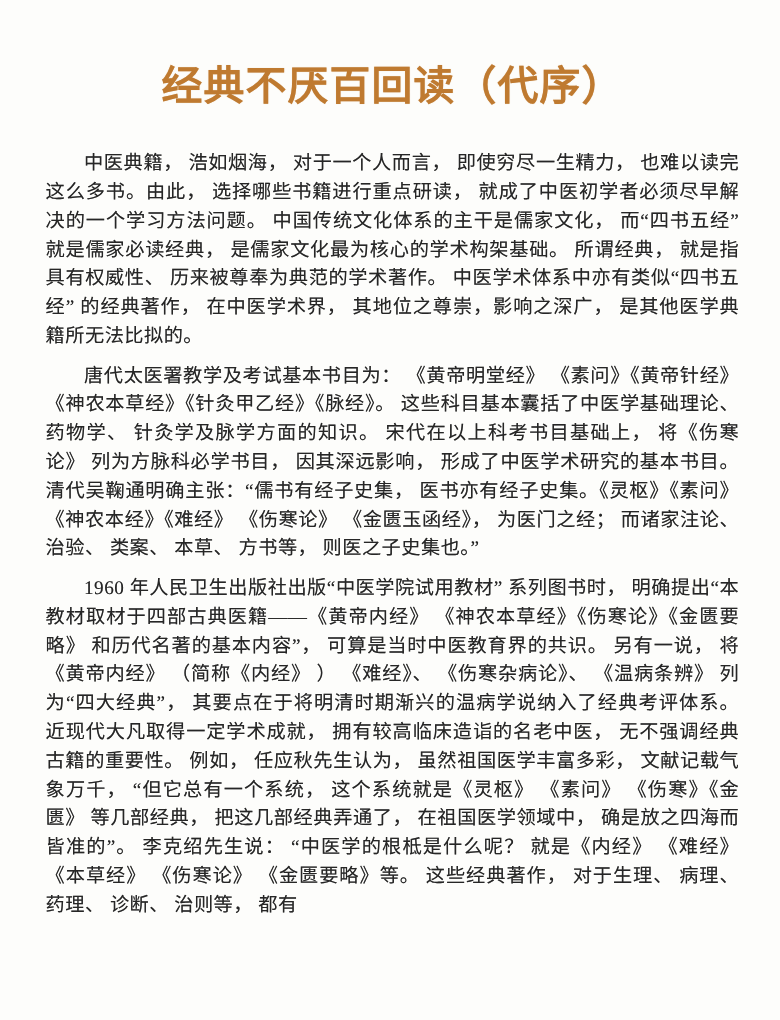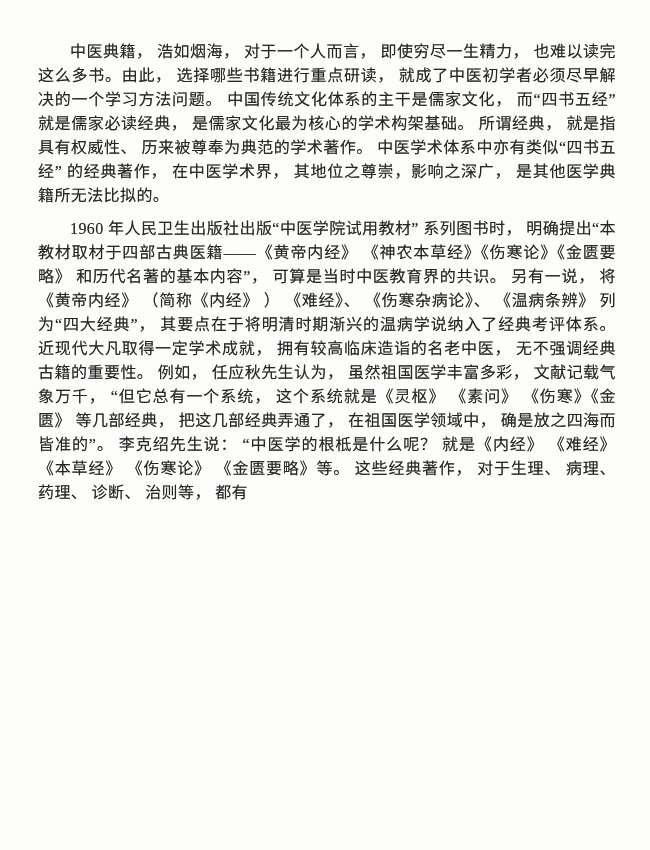--- a/index.html
+++ b/index.html
@@ -38,18 +38,20 @@
     text-indent:2em;
     margin-bottom:9px;
     letter-spacing:0.4px;
     text-shadow:0 0 0.4px rgba(30,30,30,.45);
   }
 </style>
 </head>
 <body>
 
 <div class="page">
+  <h1 class="doc-title">经典不厌百回读（代序）</h1>
 
   <div class="body-text">
     <p>中医典籍， 浩如烟海， 对于一个人而言， 即使穷尽一生精力， 也难以读完这么多书。由此， 选择哪些书籍进行重点研读， 就成了中医初学者必须尽早解决的一个学习方法问题。 中国传统文化体系的主干是儒家文化， 而“四书五经” 就是儒家必读经典， 是儒家文化最为核心的学术构架基础。 所谓经典， 就是指具有权威性、 历来被尊奉为典范的学术著作。 中医学术体系中亦有类似“四书五经” 的经典著作， 在中医学术界， 其地位之尊崇，影响之深广， 是其他医学典籍所无法比拟的。</p>
+    <p>唐代太医署教学及考试基本书目为： 《黄帝明堂经》 《素问》《黄帝针经》《神农本草经》《针灸甲乙经》《脉经》。 这些科目基本囊括了中医学基础理论、 药物学、 针灸学及脉学方面的知识。 宋代在以上科考书目基础上， 将《伤寒论》 列为方脉科必学书目， 因其深远影响， 形成了中医学术研究的基本书目。清代吴鞠通明确主张：“儒书有经子史集， 医书亦有经子史集。《灵枢》《素问》《神农本经》《难经》 《伤寒论》 《金匮玉函经》， 为医门之经； 而诸家注论、治验、 类案、 本草、 方书等， 则医之子史集也。”</p>
     <p>1960 年人民卫生出版社出版“中医学院试用教材” 系列图书时， 明确提出“本教材取材于四部古典医籍——《黄帝内经》 《神农本草经》《伤寒论》《金匮要略》 和历代名著的基本内容”， 可算是当时中医教育界的共识。 另有一说， 将《黄帝内经》 （简称《内经》 ） 《难经》、 《伤寒杂病论》、 《温病条辨》 列为“四大经典”， 其要点在于将明清时期渐兴的温病学说纳入了经典考评体系。 近现代大凡取得一定学术成就， 拥有较高临床造诣的名老中医， 无不强调经典古籍的重要性。 例如， 任应秋先生认为， 虽然祖国医学丰富多彩， 文献记载气象万千， “但它总有一个系统， 这个系统就是《灵枢》 《素问》 《伤寒》《金匮》 等几部经典， 把这几部经典弄通了， 在祖国医学领域中， 确是放之四海而皆准的”。 李克绍先生说： “中医学的根柢是什么呢？ 就是《内经》 《难经》 《本草经》 《伤寒论》 《金匮要略》等。 这些经典著作， 对于生理、 病理、 药理、 诊断、 治则等， 都有</p>
   </div>
 </div>
 
 </body></html>

